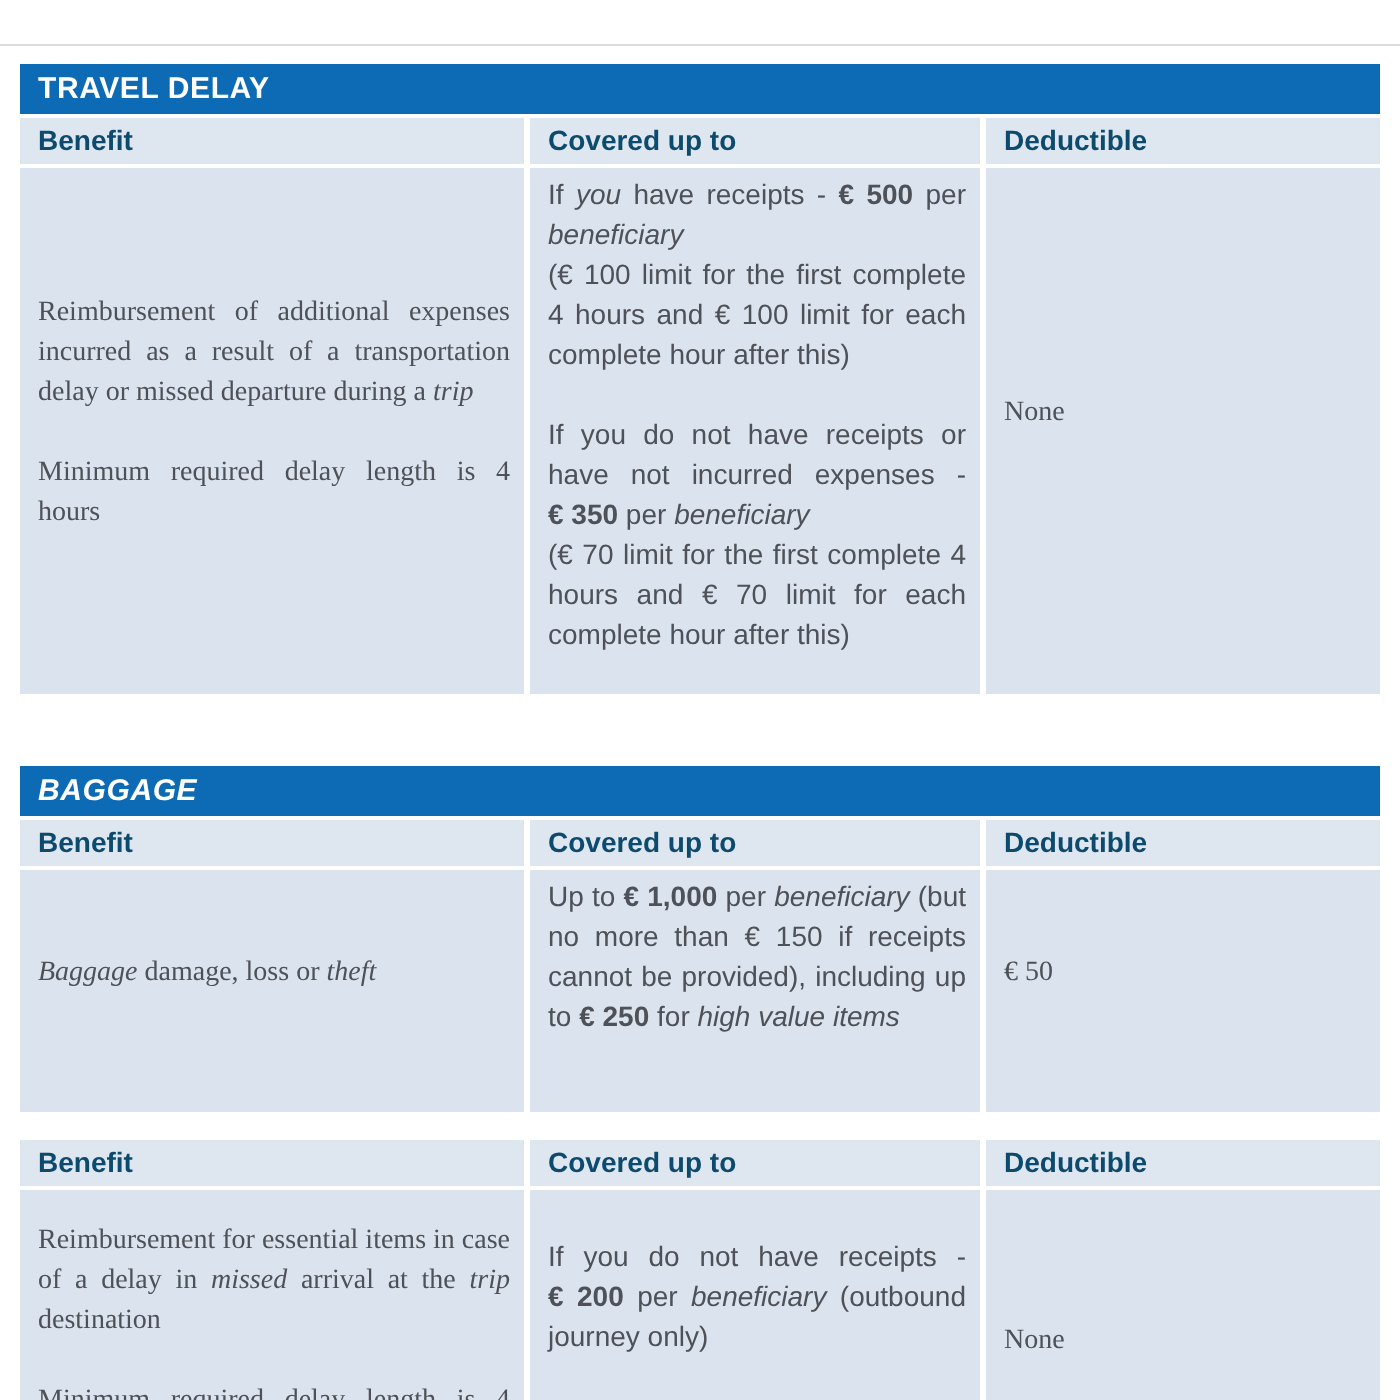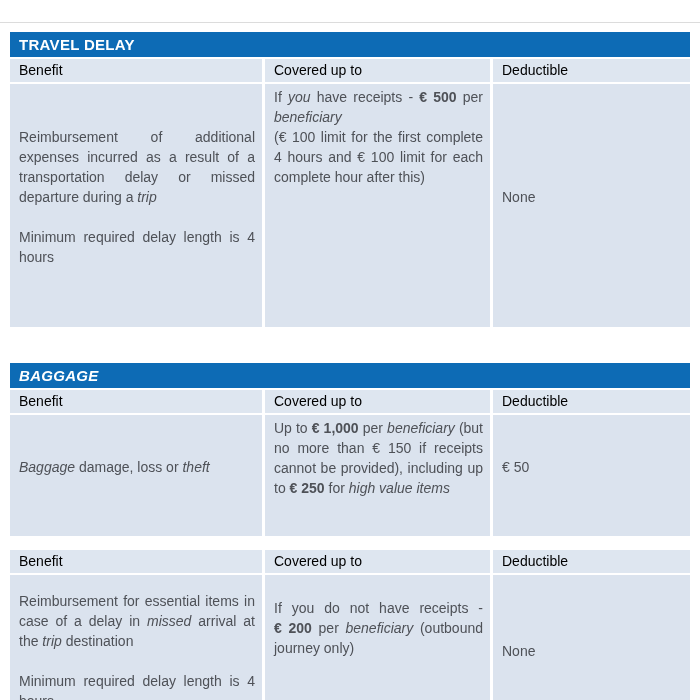--- a/index.html
+++ b/index.html
@@ -29,36 +29,36 @@
     color: #ffffff;
     font-weight: bold;
     font-size: 15px;
     line-height: 25px;
     height: 25px;
     padding-left: 9px;
     letter-spacing: 0.3px;
   }
   .th {
     background: #dee6f0;
-    color: #000000;
-    font-weight: normal;
+    color: #0c4a6e;
+    font-weight: bold;
     font-size: 14px;
     line-height: 23px;
     height: 23px;
     padding-left: 9px;
   }
   .td {
     background: #dbe3ee;
     color: #4e5157;
     font-size: 14px;
     line-height: 20px;
     padding: 3px 7px 20px 9px;
   }
   .v-center {
-    display: flex; flex-direction: column; justify-content: center;
+    display: flex; flex-direction: column; justify-content: center; font-family: Liberation Serif, serif;
   }
   .para { text-align: justify; }
   .spacer { height: 20px; }
   .s-b  { font-weight: bold; }
   .s-i  { font-style: italic; }
   .s-bi { font-weight: bold; font-style: italic; }
   .mt-t2 { margin-top: 36px; }
   .mt-t3 { margin-top: 14px; }
   .t1-body { min-height: 220px; }
   .t2-body { min-height: 98px; }
@@ -80,20 +80,22 @@
     <div class="th">Deductible</div>
     <div class="td v-center t1-body">
         <div class="para"><span>Reimbursement of additional expenses incurred as a result of a transportation delay or missed departure during a </span><span class="s-i">trip</span></div>
         <div class="spacer"></div>
         <div class="para"><span>Minimum required delay length is 4 hours</span></div>
       </div>
     <div class="td t1-body">
         <div class="para"><span>If </span><span class="s-i">you</span><span> have receipts - </span><span class="s-b">€&nbsp;500</span><span> per </span><span class="s-i">beneficiary</span></div>
         <div class="para"><span>(€&nbsp;100 limit for the first complete 4 hours and €&nbsp;100 limit for each complete hour after this)</span></div>
         <div class="spacer"></div>
+        <div class="para"><span>If you do not have receipts or have not incurred expenses - </span><span class="s-b">€&nbsp;350</span><span> per </span><span class="s-i">beneficiary</span></div>
+        <div class="para"><span>(€&nbsp;70 limit for the first complete 4 hours and €&nbsp;70 limit for each complete hour after this)</span></div>
       </div>
     <div class="td v-center t1-body">None</div>
   </section>
 
   <section class="tbl mt-t2">
     <div class="tbl-title">
         <div class="para"><span class="s-bi">BAGGAGE</span></div>
       </div>
     <div class="th">Benefit</div>
     <div class="th">Covered up to</div>

